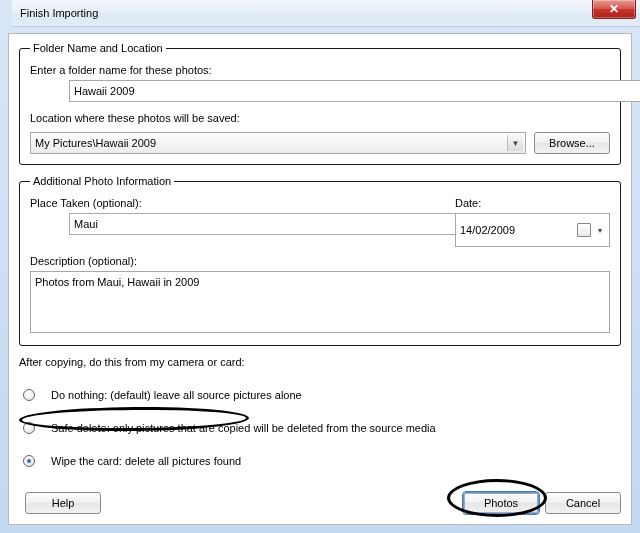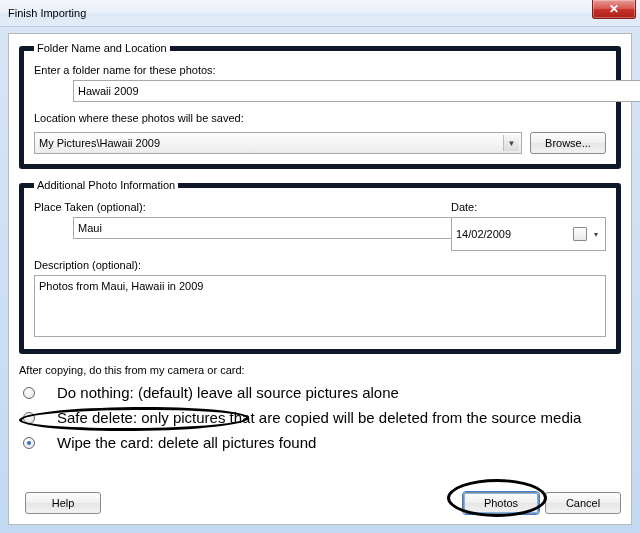--- a/index.html
+++ b/index.html
@@ -16,20 +16,21 @@
   }
   .titlebar {
     height: 27px;
     background: linear-gradient(to bottom, #f2f6fb 0%, #e9f0f9 48%, #dde9f6 52%, #e2ecf7 100%);
     border-bottom: 1px solid #b9cee6;
     position: relative;
     display: flex;
     align-items: center;
     padding-left: 8px;
     color: #000;
+    margin-left: 12px;
   }
   .close-btn {
     position: absolute;
     right: 4px;
     top: 0;
     width: 44px;
     height: 19px;
     background: linear-gradient(to bottom, #e79a94 0%, #d6574f 48%, #c8332b 52%, #a92119 100%);
     border: 1px solid #8a1b14;
     border-top: none;
@@ -45,21 +46,21 @@
     position: absolute;
     left: 8px;
     right: 8px;
     top: 33px;
     bottom: 8px;
     background: #fff;
     border: 1px solid #b8b8b8;
     padding: 8px 10px 10px 10px;
   }
   fieldset {
-    border: 5px solid #0f172a;
+    border: 1px solid #0f172a;
     border-radius: 3px;
     margin: 0 0 10px 0;
     padding: 6px 10px 10px 10px;
   }
   legend {
     font-size: 11px;
     color: #000;
     padding: 0 3px;
   }
   .lbl {
@@ -155,23 +156,23 @@
     font-family: inherit;
     font-size: 11px;
     resize: none;
   }
   .radios {
     margin: 2px 0 0 4px;
   }
   .radio-line {
     display: flex;
     align-items: center;
-    gap: 22px;
-    margin: 8px 0;
-    font-size: 15px;
+    gap: 16px;
+    margin: 21px 0;
+    font-size: 11px;
     position: relative;
   }
   .radio {
     width: 12px;
     height: 12px;
     border: 1px solid #666;
     border-radius: 50%;
     background: radial-gradient(circle at 35% 30%, #fff, #e3e3e3);
     display: inline-block;
     position: relative;

